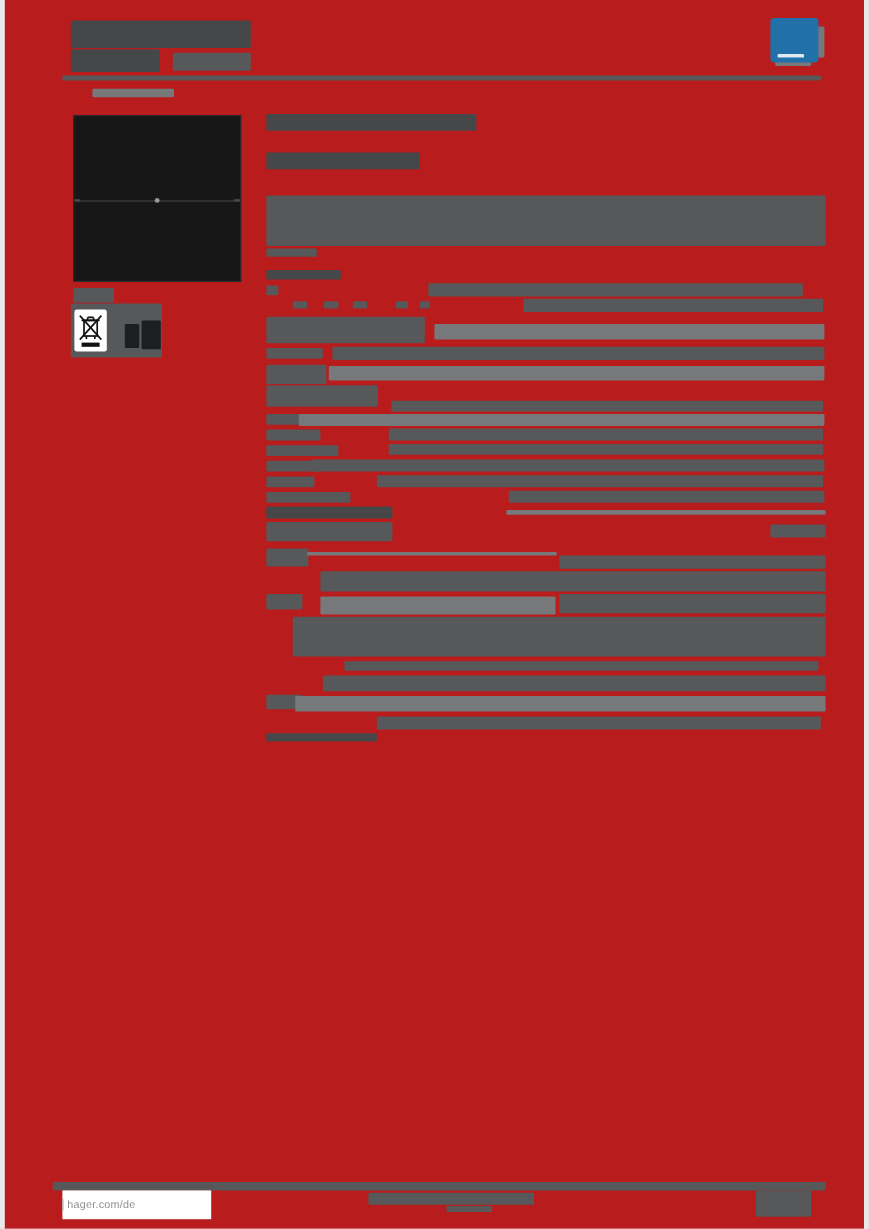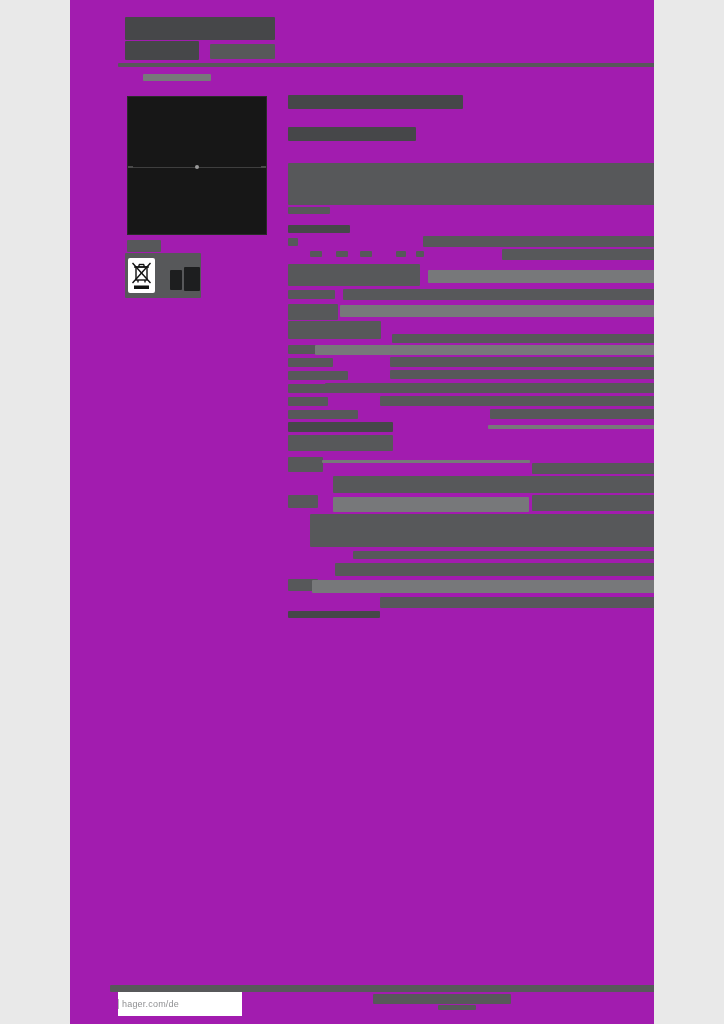--- a/index.html
+++ b/index.html
@@ -1,16 +1,16 @@
 <!DOCTYPE html>
 <html><head>
 <meta charset="utf-8">
 <style>
   html,body{margin:0;padding:0;background:#e9e9e9;font-family:"Liberation Sans",sans-serif;}
-  .page{position:relative;width:584px;height:1024px;background:#a21caf;margin:0 auto;overflow:hidden;}
+  .page{position:relative;width:716px;height:1024px;background:#b91c1c;margin:0 auto;overflow:hidden;}
   .layer{position:absolute;left:0;top:0;width:724px;height:1024px;}
   .rbar{position:absolute;border-radius:1px;}
   .s-m{background:#57585a;}
   .s-l{background:#77787a;}
   .s-k{background:#464749;}
   .s-b{background:#1d1e1f;}
 
   .logo{position:absolute;left:638px;top:15px;width:40px;height:37px;background:#2170a9;border-radius:3px;}
   .logo-mark{position:absolute;left:6px;bottom:4px;width:22px;height:3px;background:rgba(255,255,255,0.85);border-radius:1px;}
 

